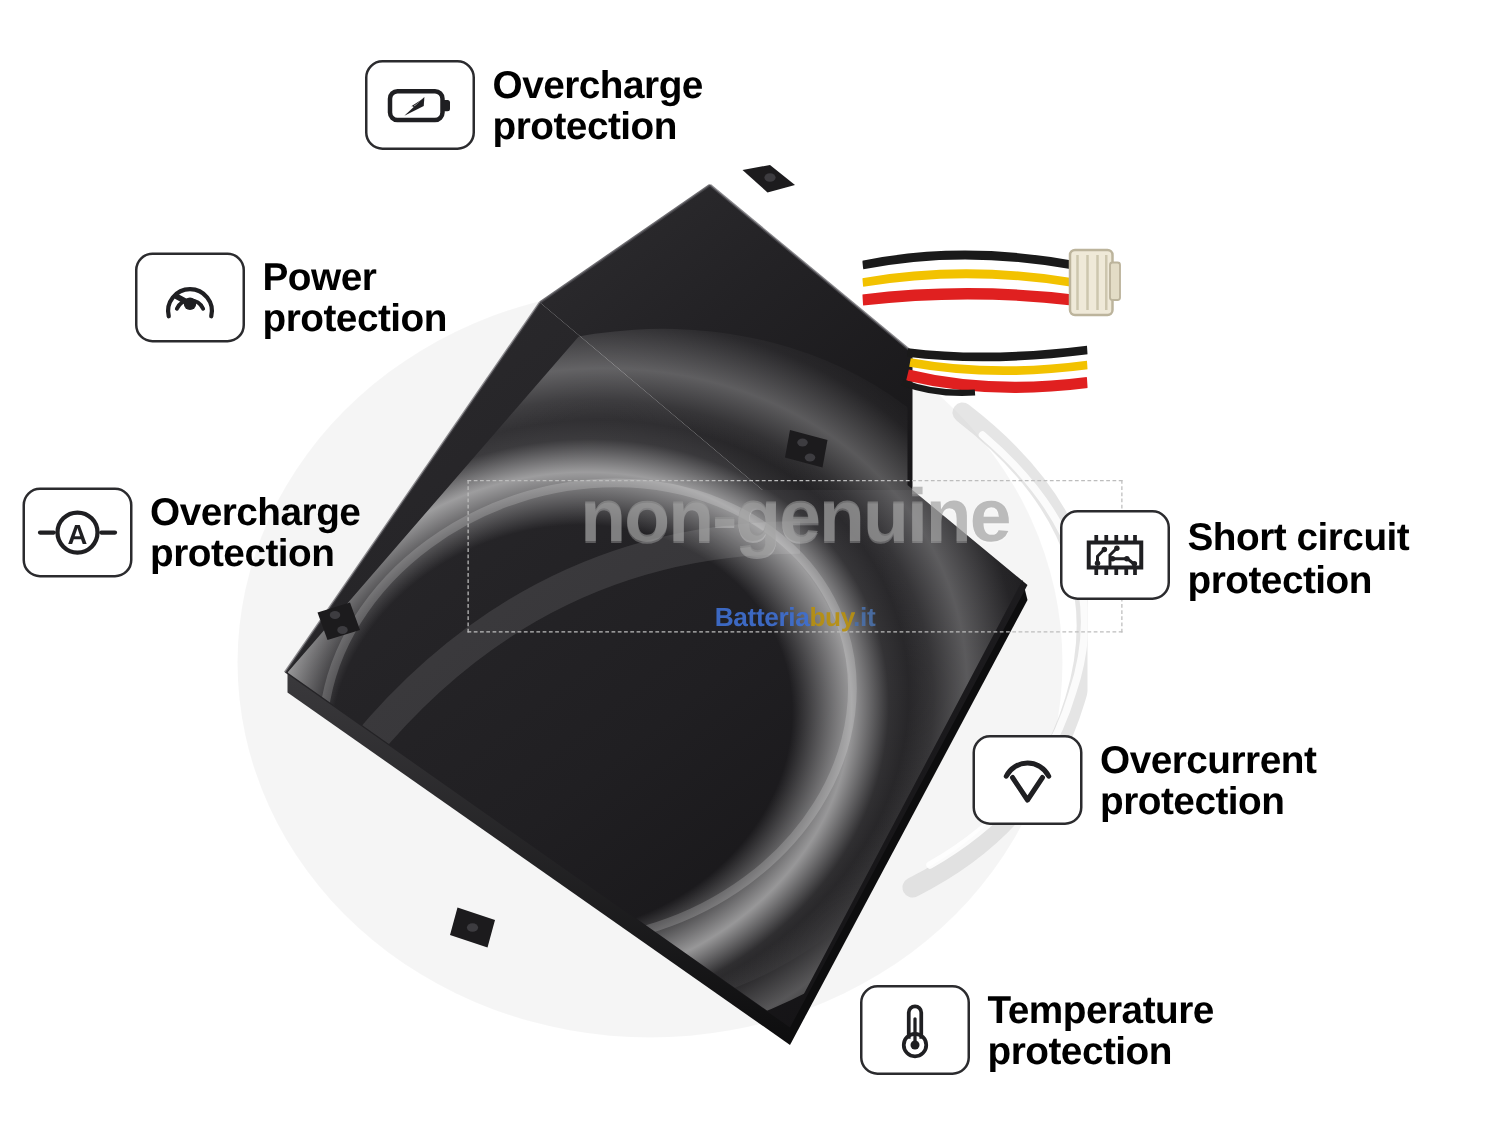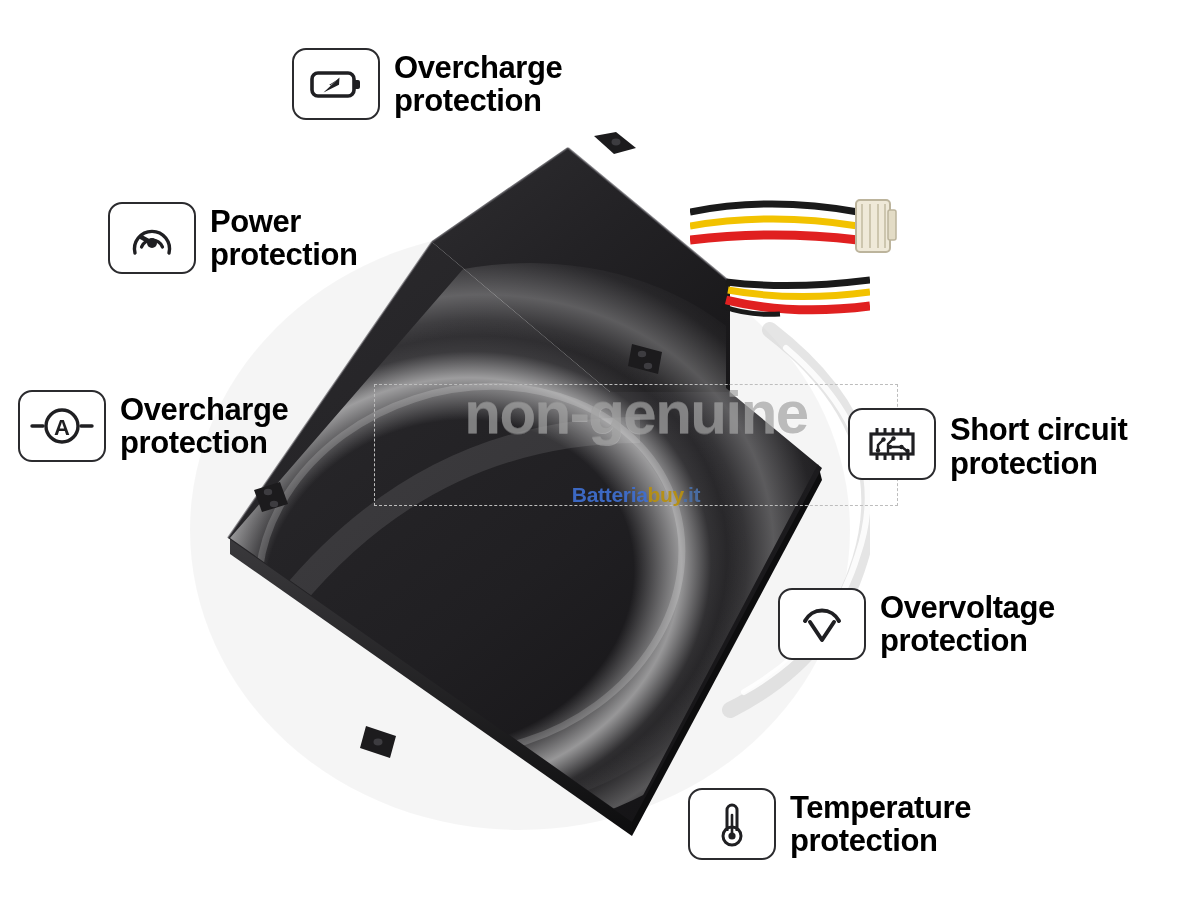--- a/index.html
+++ b/index.html
@@ -304,21 +304,21 @@
 protection</div>
   </div>
 
   <div class="feature" id="f-overvoltage">
     <div class="icon-box">
       <svg width="48" height="44" viewBox="0 0 48 44">
         <path d="M7,19 A19,19 0 0 1 41,19" fill="none" stroke="#1f1f22" stroke-width="4" stroke-linecap="round"></path>
         <path d="M12,20 L24,38 L36,20" fill="none" stroke="#1f1f22" stroke-width="4" stroke-linecap="round" stroke-linejoin="round"></path>
       </svg>
     </div>
-    <div class="feature-label">Overvoltage
+    <div class="feature-label">Overcurrent
 protection</div>
   </div>
 
   <div class="feature" id="f-temperature">
     <div class="icon-box">
       <svg width="36" height="50" viewBox="0 0 36 50">
         <path d="M13,32 L13,11 a5,5 0 0 1 10,0 L23,32" fill="none" stroke="#1f1f22" stroke-width="3"></path>
         <circle cx="18" cy="37" r="9" fill="none" stroke="#1f1f22" stroke-width="3"></circle>
         <line x1="18" y1="16" x2="18" y2="34" stroke="#1f1f22" stroke-width="2.6" stroke-linecap="round"></line>
         <circle cx="18" cy="37" r="3.6" fill="#1f1f22"></circle>

